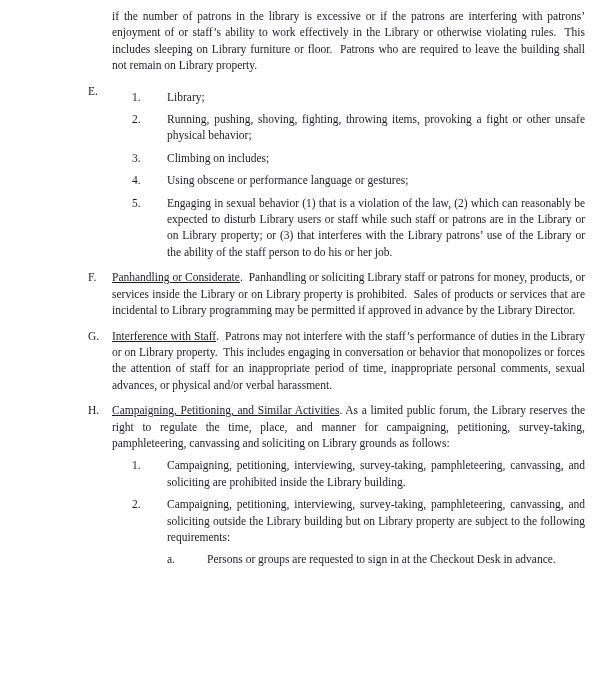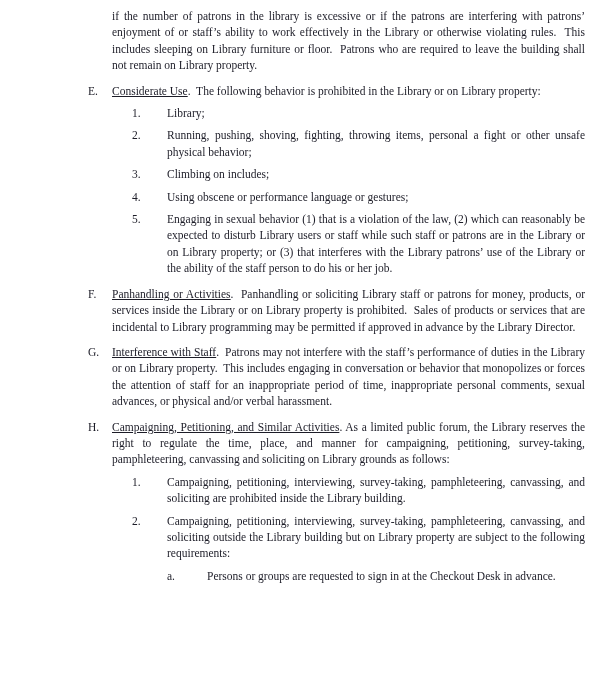--- a/index.html
+++ b/index.html
@@ -33,50 +33,49 @@
 </head>
 <body>
 
 <div class="doc">
 
   <p class="para intro">if the number of patrons in the library is excessive or if the patrons are interfering with patrons’ enjoyment of or staff’s ability to work effectively in the Library or otherwise violating rules.  This includes sleeping on Library furniture or floor.  Patrons who are required to leave the building shall not remain on Library property.</p>
 
   <div class="section">
     <div class="sec-label">E.</div>
     <div class="sec-body">
-      <p class="para"><span class="u">Considerate Use</span><span>.  The following behavior is prohibited in the Library or on Library property:</span></p>
       <div class="outer-list">
         <div class="list-item">
           <div class="num">1.</div>
           <p class="para">Library;</p>
         </div>
         <div class="list-item">
           <div class="num">2.</div>
-          <p class="para">Running, pushing, shoving, fighting, throwing items, personal a fight or other unsafe physical behavior;</p>
+          <p class="para">Running, pushing, shoving, fighting, throwing items, provoking a fight or other unsafe physical behavior;</p>
         </div>
         <div class="list-item">
           <div class="num">3.</div>
           <p class="para">Climbing on includes;</p>
         </div>
         <div class="list-item">
           <div class="num">4.</div>
           <p class="para">Using obscene or performance language or gestures;</p>
         </div>
         <div class="list-item">
           <div class="num">5.</div>
           <p class="para">Engaging in sexual behavior (1) that is a violation of the law, (2) which can reasonably be expected to disturb Library users or staff while such staff or patrons are in the Library or on Library property; or (3) that interferes with the Library patrons’ use of the Library or the ability of the staff person to do his or her job.</p>
         </div>
       </div>
     </div>
   </div>
 
   <div class="section">
     <div class="sec-label">F.</div>
     <div class="sec-body">
-      <p class="para"><span class="u">Panhandling or Activities</span><span>.  Panhandling or soliciting Library staff or patrons for money, products, or services inside the Library or on Library property is prohibited.  Sales of products or services that are incidental to Library programming may be permitted if approved in advance by the Library Director.</span></p>
+      <p class="para"><span class="u">Panhandling or Considerate</span><span>.  Panhandling or soliciting Library staff or patrons for money, products, or services inside the Library or on Library property is prohibited.  Sales of products or services that are incidental to Library programming may be permitted if approved in advance by the Library Director.</span></p>
     </div>
   </div>
 
   <div class="section">
     <div class="sec-label">G.</div>
     <div class="sec-body">
       <p class="para"><span class="u">Interference with Staff</span><span>.  Patrons may not interfere with the staff’s performance of duties in the Library or on Library property.  This includes engaging in conversation or behavior that monopolizes or forces the attention of staff for an inappropriate period of time, inappropriate personal comments, sexual advances, or physical and/or verbal harassment.</span></p>
     </div>
   </div>
 

